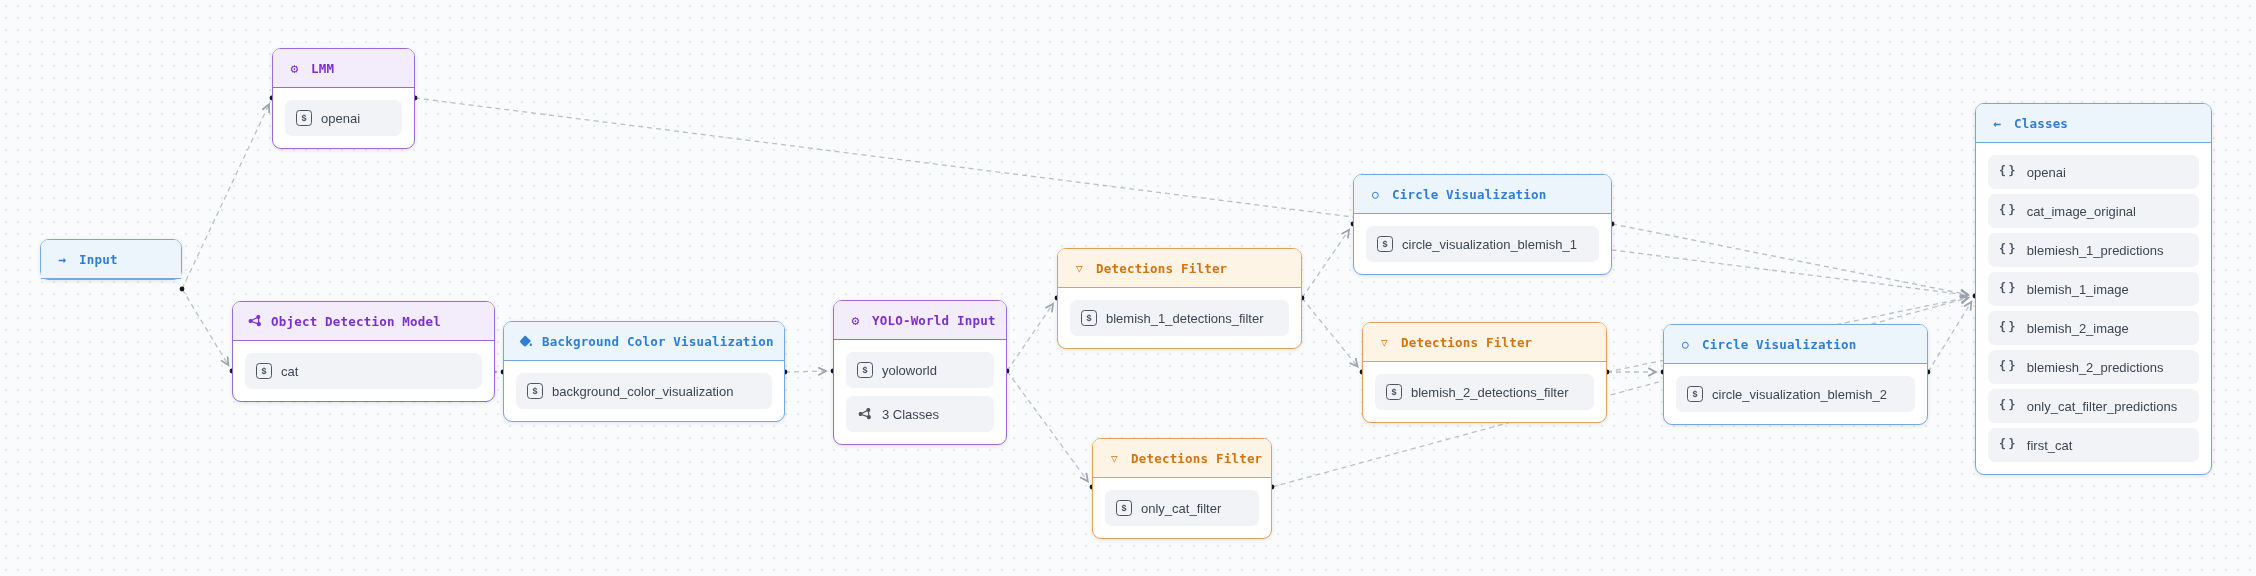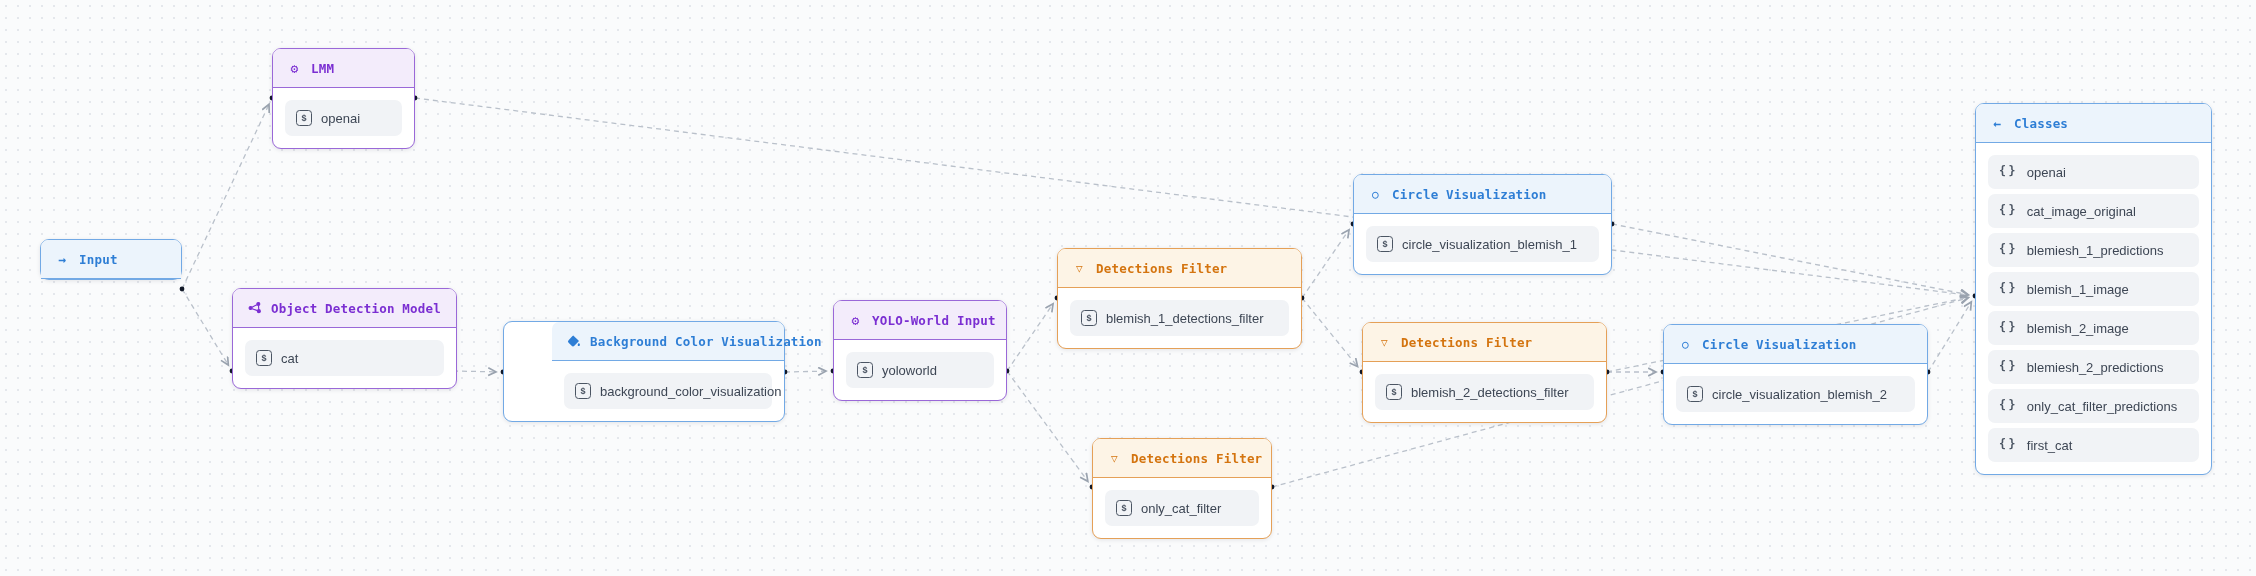--- a/index.html
+++ b/index.html
@@ -127,21 +127,21 @@
     <div class="body">
       <div class="item">
         <span class="iicon">
             <span class="sbox">$</span>
           </span>
         <span>openai</span>
       </div>
     </div>
   </div>
 
-  <div class="node t-purple" data-node="odm" style="left: 232px; top: 288px; width: 225px;">
+  <div class="node t-purple" data-node="odm" style="left: 232px; top: 301px; width: 263px;">
     <div class="hdr">
       <span class="hicon">
           <svg viewBox="0 0 16 16" width="14" height="14">
             <g stroke="currentColor" stroke-width="1.3" fill="currentColor">
               <circle cx="3" cy="8" r="1.7"></circle>
               <circle cx="11.8" cy="3.4" r="1.7"></circle>
               <circle cx="12.4" cy="11.6" r="1.7"></circle>
               <path d="M4.6 7.1 L10.2 4.2 M4.7 8.8 L10.8 11 M12 5.1 L12.3 9.9" fill="none"></path>
             </g>
           </svg>
@@ -151,21 +151,21 @@
     <div class="body">
       <div class="item">
         <span class="iicon">
             <span class="sbox">$</span>
           </span>
         <span>cat</span>
       </div>
     </div>
   </div>
 
-  <div class="node t-blue" data-node="bcv" style="left: 503px; top: 321px; width: 282px; padding-left: 48px;">
+  <div class="node t-blue" data-node="bcv" style="left: 503px; top: 321px; width: 282px;">
     <div class="hdr">
       <span class="hicon">
           <svg viewBox="0 0 16 16" width="14" height="14">
             <g fill="currentColor">
               <path d="M7.1 1.6 L13.2 7.4 a.9.9 0 0 1 0 1.3 L8.4 13.5 a2.2 2.2 0 0 1 -3.1 0 L1.8 10.1 a2.2 2.2 0 0 1 0-3.1 L6 2.7 Z M13.7 10.3 c.8 1 1.6 2.1 .7 3 c-.6.6-1.7.5-2.1-.3 c-.4-.8.4-1.8 1.4-2.7 Z"></path>
             </g>
           </svg>
         </span>
       <span>Background Color Visualization</span>
     </div>
@@ -186,20 +186,33 @@
         </span>
       <span>YOLO-World Input</span>
     </div>
     <div class="body">
       <div class="item">
         <span class="iicon">
             <span class="sbox">$</span>
           </span>
         <span>yoloworld</span>
       </div>
+      <div class="item">
+        <span class="iicon">
+            <svg viewBox="0 0 16 16" width="14" height="14">
+              <g stroke="currentColor" stroke-width="1.3" fill="currentColor">
+                <circle cx="3" cy="8" r="1.7"></circle>
+                <circle cx="11.8" cy="3.4" r="1.7"></circle>
+                <circle cx="12.4" cy="11.6" r="1.7"></circle>
+                <path d="M4.6 7.1 L10.2 4.2 M4.7 8.8 L10.8 11 M12 5.1 L12.3 9.9" fill="none"></path>
+              </g>
+            </svg>
+          </span>
+        <span>3 Classes</span>
+      </div>
     </div>
   </div>
 
   <div class="node t-orange" data-node="df1" style="left: 1057px; top: 248px; width: 245px;">
     <div class="hdr">
       <span class="hicon">
           <span class="glyph-sm">▽</span>
         </span>
       <span>Detections Filter</span>
     </div>

